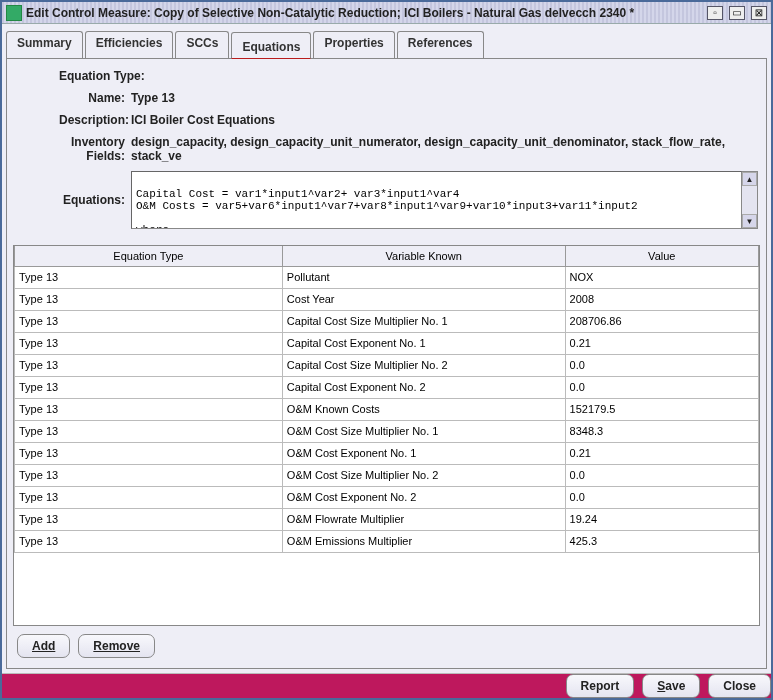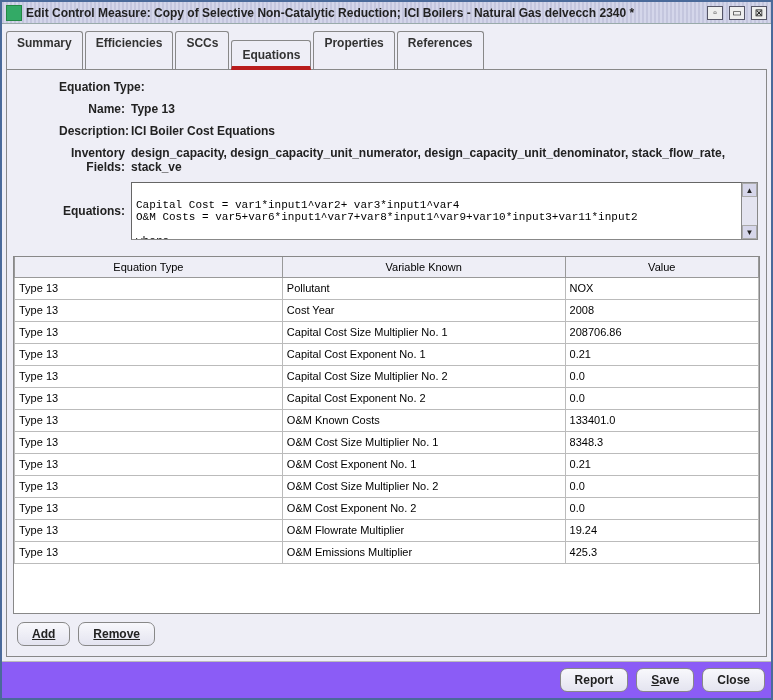--- a/index.html
+++ b/index.html
@@ -73,25 +73,25 @@
     margin-right: 2px;
     margin-top: 3px;
     font-weight: bold;
     color: #333;
     cursor: pointer;
     font-size: 12px;
     border-radius: 3px 3px 0 0;
   }
   .tab.active {
     background: #eeeef6;
-    margin-top: 12px;
+    margin-top: 4px;
     padding-top: 7px;
     position: relative;
     z-index: 2;
-    border-bottom: 4px solid #b91c1c;
+    border-bottom: 1px solid #b91c1c;
     margin-bottom: -1px;
   }
   .tab-panel {
     flex: 1;
     border: 1px solid #888;
     border-top: none;
     background: #eeeef6;
     display: flex;
     flex-direction: column;
     padding: 6px;
@@ -186,23 +186,22 @@
   }
   .button-row {
     display: flex;
     gap: 8px;
     padding: 8px 4px 4px 4px;
   }
   .footer-row {
     display: flex;
     justify-content: flex-end;
     gap: 8px;
-    padding: 6px;
     border-top: 1px solid #bbb;
-    background: #8b5cf6;
+    background: #be185d;
   }
   button.swing {
     background: linear-gradient(#f8f8fc, #e4e4f0);
     border: 1px solid #888;
     border-radius: 7px;
     padding: 4px 14px;
     font-size: 12px;
     font-weight: bold;
     color: #222;
     cursor: pointer;
@@ -312,21 +311,21 @@
                 <td>0.0</td>
               </tr>
               <tr>
                 <td>Type 13</td>
                 <td>Capital Cost Exponent No. 2</td>
                 <td>0.0</td>
               </tr>
               <tr>
                 <td>Type 13</td>
                 <td>O&amp;M Known Costs</td>
-                <td>133401.0</td>
+                <td>152179.5</td>
               </tr>
               <tr>
                 <td>Type 13</td>
                 <td>O&amp;M Cost Size Multiplier No. 1</td>
                 <td>8348.3</td>
               </tr>
               <tr>
                 <td>Type 13</td>
                 <td>O&amp;M Cost Exponent No. 1</td>
                 <td>0.21</td>

